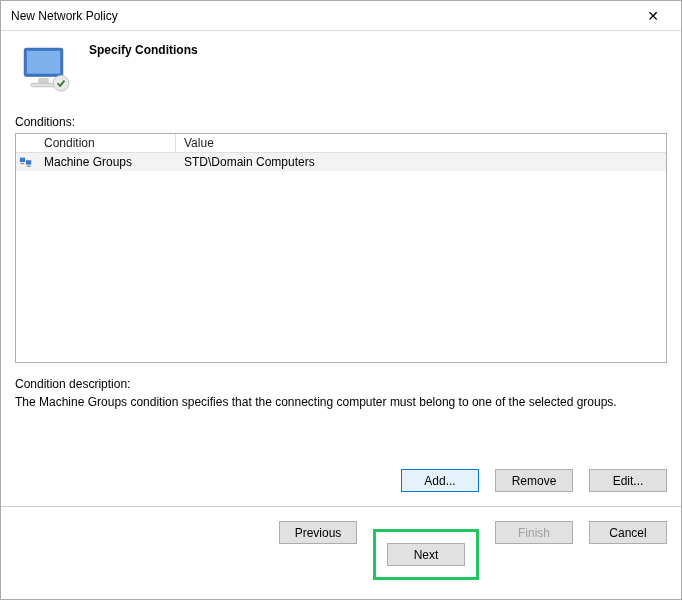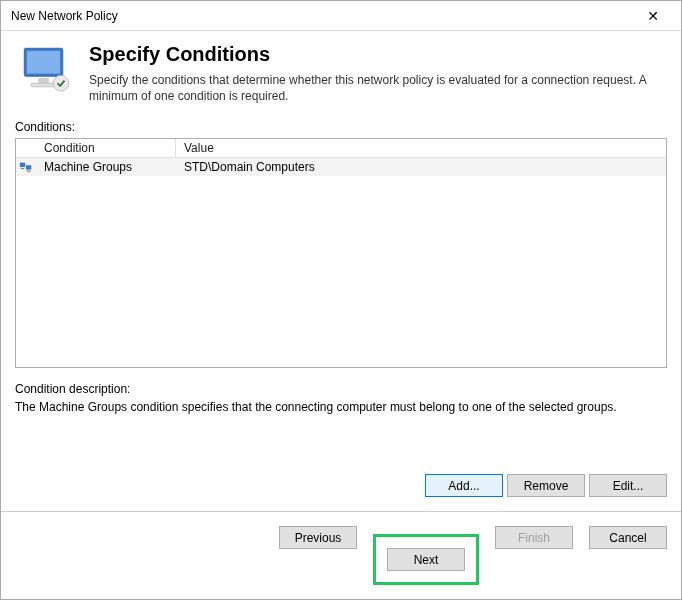--- a/index.html
+++ b/index.html
@@ -27,21 +27,21 @@
       font-size: 14px;
       cursor: pointer;
     }
 
     .header-area {
       display: flex;
       padding: 12px 18px 10px 18px;
       gap: 14px;
     }
     .monitor-icon { width: 56px; height: 56px; flex-shrink: 0; }
-    .header-text h2 { font-size: 20px; font-weight: bold; margin-bottom: 6px; color: #000; }
+    .header-text h2 { font-size: 12px; font-weight: bold; margin-bottom: 6px; color: #000; }
     .header-text p { font-size: 12px; color: #333; line-height: 1.35; }
 
     .content {
       padding: 6px 14px 0 14px;
     }
     .conditions-label { font-size: 12px; margin-bottom: 4px; display: block; }
     .conditions-box {
       border: 1px solid #adadad;
       height: 230px;
       background: #fff;
@@ -74,21 +74,21 @@
     .row-val  { flex: 1; }
 
     .machine-icon { width:14px; height:14px; }
 
     .desc-label { margin-top: 14px; font-size: 12px; }
     .desc-text  { margin-top: 4px; font-size: 12px; color: #000; }
 
     .cond-buttons {
       display: flex;
       justify-content: flex-end;
-      gap: 4px;
+      gap: 16px;
       margin-top: 60px;
       padding-right: 0;
     }
     .btn {
       width: 78px; height: 23px;
       font-size: 12px;
       border: 1px solid #adadad;
       background: #e1e1e1;
       cursor: pointer;
       font-family: inherit;
@@ -129,21 +129,20 @@
   <svg class="monitor-icon" viewBox="0 0 64 64">
     <rect x="6" y="6" width="44" height="32" rx="2" fill="#3a78c8" stroke="#305f9e"></rect>
     <rect x="9" y="9" width="38" height="26" fill="#7fb2ec"></rect>
     <rect x="22" y="40" width="12" height="6" fill="#cfcfcf"></rect>
     <rect x="14" y="46" width="28" height="4" rx="1" fill="#e0e0e0" stroke="#bbb"></rect>
     <circle cx="48" cy="46" r="9" fill="#e9e9e9" stroke="#bbb"></circle>
     <path d="M44 46 l3 3 l5 -6" stroke="#2a7a2a" stroke-width="2" fill="none"></path>
   </svg>
   <div class="header-text">
     <h2>Specify Conditions</h2>
-    <p>Specify the conditions that determine whether this network policy is evaluated for a connection request. A minimum of one condition is required.</p>
   </div>
 </div>
 
 <div class="content">
   <span class="conditions-label">Conditions:</span>
 
   <div class="conditions-box">
     <div class="cond-header-row">
       <div class="cond-header-cell col-icon"></div>
       <div class="cond-header-cell col-cond">Condition</div>

